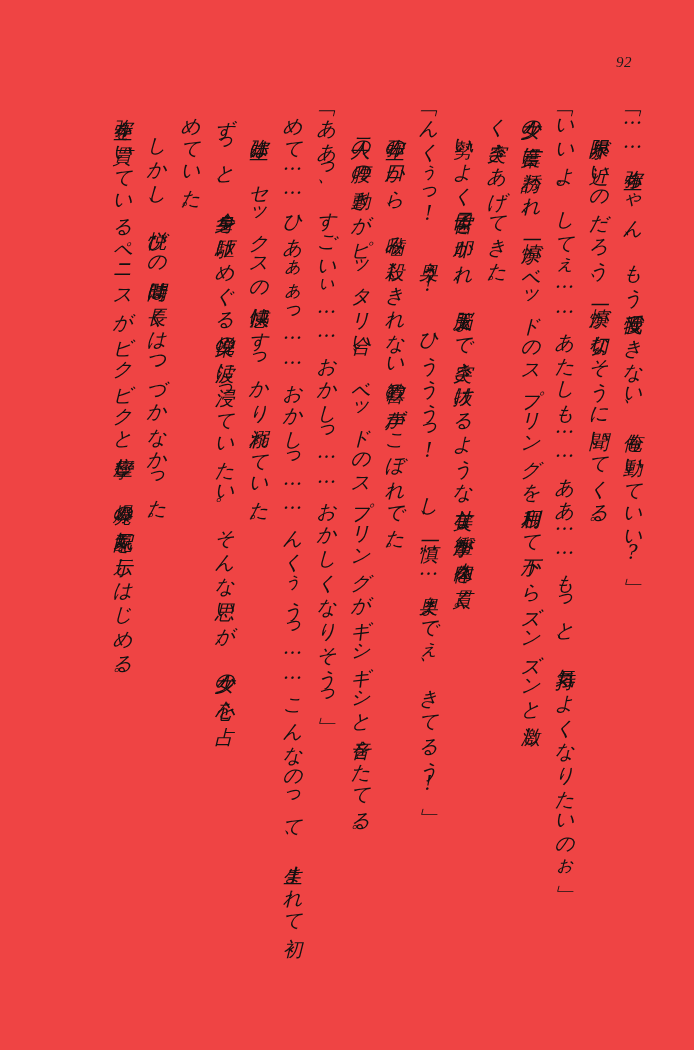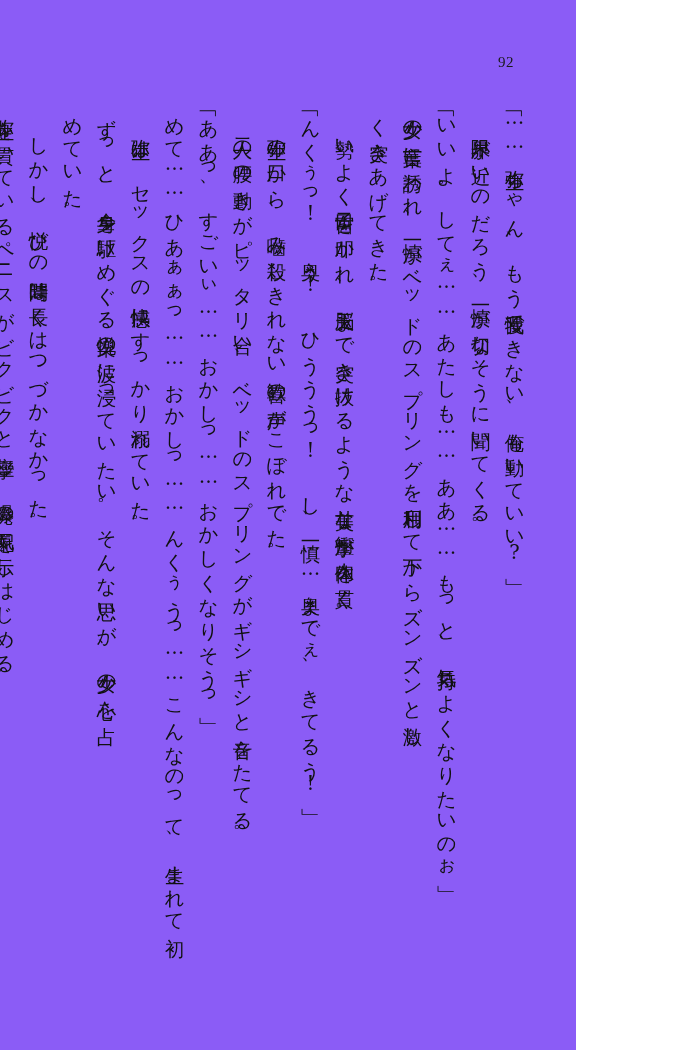--- a/index.html
+++ b/index.html
@@ -13,23 +13,24 @@
     font-family: "Liberation Serif", "DejaVu Serif", serif;
     color: #000000;
     position: relative;
     overflow: hidden;
   }
 
   .page {
     position: absolute;
     left: 0;
     top: 0;
-    width: 576px;
+    width: 694px;
     height: 1050px;
-    background: #8b5cf6;
+    background: #ef4444;
+    font-style: italic;
   }
 
   
   .page-number {
     position: absolute;
     top: 54px;
     right: 62px;
     font-size: 15px;
     font-family: "Liberation Serif", "DejaVu Serif", serif;
     letter-spacing: 0.5px;

